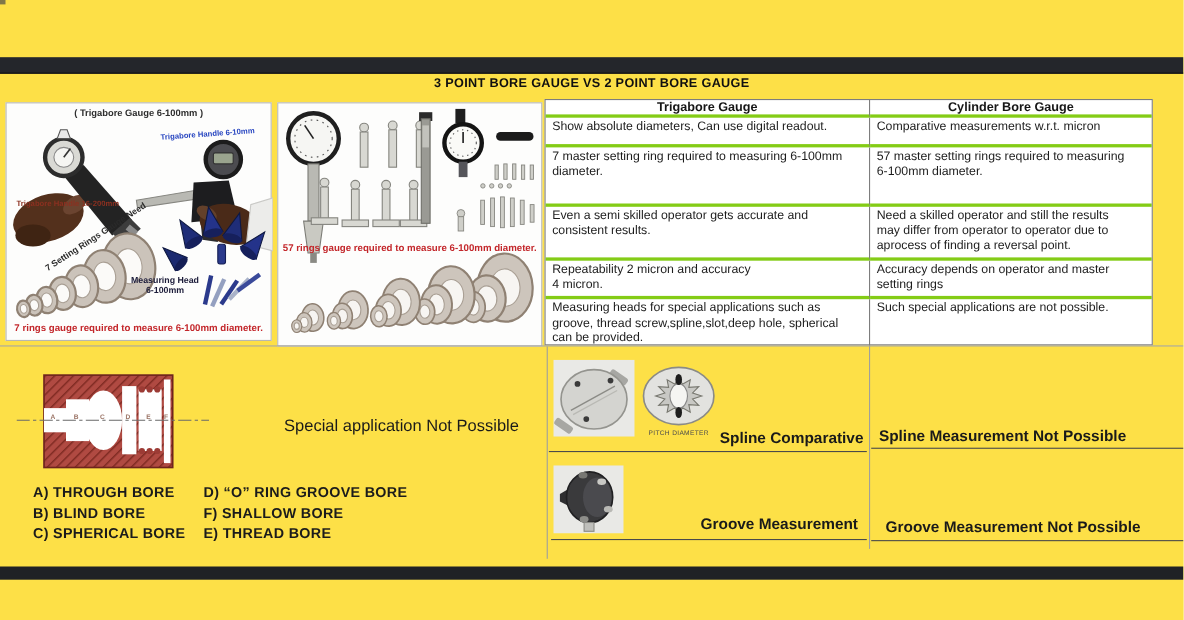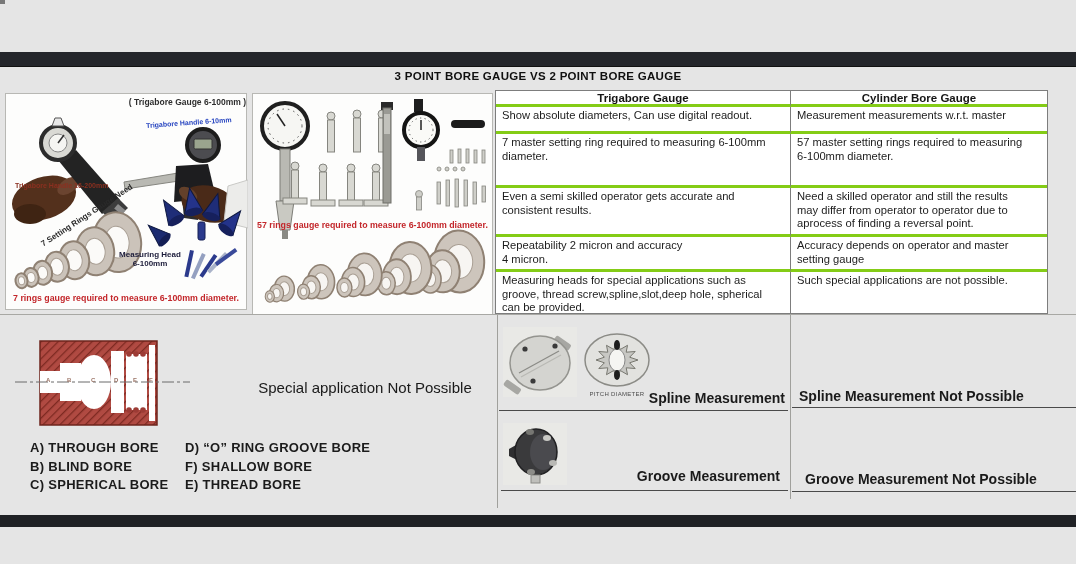--- a/index.html
+++ b/index.html
@@ -1,31 +1,31 @@
 <!DOCTYPE html>
 <html><head>
 <meta charset="utf-8">
 <style>
   * { margin:0; padding:0; box-sizing:border-box; }
   body { background:#ffffff; font-family:"Liberation Sans", sans-serif; }
-  .stage { position:relative; width:1076px; height:564px; background:#e5e5e5; overflow:hidden; }
+  .stage { position:relative; width:1076px; height:564px; background:#fde047; overflow:hidden; }
   .abs { position:absolute; }
 
   .corner-mark { left:0; top:0; width:5px; height:4px; background:#4a4a4a; opacity:.7; }
   .top-bar { left:0; top:52px; width:1076px; height:15px; background:#24262b; border-bottom:1px solid #111; }
   .bottom-bar { left:0; top:515px; width:1076px; height:12px; background:#1f2125; }
 
   .page-title { left:0; top:70px; width:1076px; text-align:center; font-size:11.5px; font-weight:bold; color:#101010; letter-spacing:.3px; }
 
   
   .panel { background:#fdfdfc; border:1px solid #b8b8b4; }
   .left-panel { left:5px; top:93px; width:242px; height:217px; }
   .mid-panel  { left:252px; top:93px; width:241px; height:222px; }
 
-  .cap-top { left:0; top:3px; width:100%; text-align:right; font-size:8.5px; font-weight:600; color:#2e2e2e; }
+  .cap-top { left:0; top:3px; width:100%; text-align:center; font-size:8.5px; font-weight:600; color:#2e2e2e; }
   .lbl-blue { font-size:7px; color:#2745c0; font-weight:600; transform:rotate(-4deg); }
   .lbl-maroon { font-size:7px; color:#8b3020; font-weight:600; }
   .lbl-diag { font-size:8px; color:#2a2a2a; font-weight:600; transform:rotate(-33deg); transform-origin:0 50%; white-space:nowrap; }
   .lbl-mhead { text-align:center; font-size:8px; font-weight:bold; color:#1c1c3a; line-height:1.15; }
   .cap-red { width:100%; text-align:center; font-size:8.8px; font-weight:bold; color:#c3272b; }
 
   
   .cmp-table { left:495px; top:90px; width:553px; height:224px; display:grid;
     grid-template-columns:295px 1fr; grid-template-rows:16px 27px 54px 49px 35px 1fr;
     border:1px solid #7d7d7d; background:#fff; }
@@ -243,28 +243,28 @@
           </g>
       </g>
     </svg>
     <div class="abs cap-red" style="top:126px">57 rings gauge required to measure 6-100mm diameter.</div>
   </div>
 
   <div class="abs cmp-table">
     <div class="hcell bR bB">Trigabore Gauge</div>
     <div class="hcell bB">Cylinder Bore Gauge</div>
     <div class="cell bR bB">Show absolute diameters, Can use digital readout.</div>
-    <div class="cell bB">Measurement measurements w.r.t. master</div>
+    <div class="cell bB">Comparative measurements w.r.t. micron</div>
     <div class="cell bR bB">7 master setting ring required to measuring 6-100mm diameter.</div>
     <div class="cell bB">57 master setting rings required to measuring 6-100mm diameter.</div>
     <div class="cell bR bB">Even a semi skilled operator gets accurate and consistent results.</div>
     <div class="cell bB">Need a skilled operator and still the results may differ from operator to operator due to aprocess of finding a reversal point.</div>
     <div class="cell bR bB">Repeatability 2 micron and accuracy
 4 micron.</div>
-    <div class="cell bB">Accuracy depends on operator and master setting gauge</div>
+    <div class="cell bB">Accuracy depends on operator and master setting rings</div>
     <div class="cell bR">Measuring heads for special applications such as groove, thread screw,spline,slot,deep hole, spherical can be provided.</div>
     <div class="cell">Such special applications are not possible.</div>
   </div>
 
   <div class="abs sep-line"></div>
   <div class="abs vline" style="left:497px;top:315px;height:193px"></div>
   <div class="abs vline" style="left:790px;top:315px;height:184px"></div>
 
   <div class="abs" style="left:15px;top:333px;width:175px;height:100px">
     <svg width="175" height="100" viewBox="0 0 175 100">
@@ -322,21 +322,21 @@
       <circle cx="30" cy="54" r="2.6" fill="#3a3a3a"></circle>
   </svg>
   <svg class="abs" style="left:582px;top:332px" width="70" height="58" viewBox="0 0 70 58">
     <ellipse cx="35" cy="28" rx="32" ry="26" fill="#e2e2df" stroke="#8b8b86" stroke-width="1.5"></ellipse>
     <polygon fill="#c8c8c4" stroke="#77776f" stroke-width="1" points="56,28 47.6,30.8 53.2,36.5 44.2,35.8 45.5,42.7 38.4,38.6 35,45 31.6,38.6 24.5,42.7 25.8,35.8 16.8,36.5 22.4,30.8 14,28 22.4,25.2 16.8,19.5 25.8,20.2 24.5,13.3 31.6,17.4 35,11 38.4,17.4 45.5,13.3 44.2,20.2 53.2,19.5 47.6,25.2"></polygon>
     <ellipse cx="35" cy="28" rx="8" ry="11" fill="#f5f5f2" stroke="#888" stroke-width="1"></ellipse>
     <ellipse cx="35" cy="13" rx="3" ry="5" fill="#1d1d1d"></ellipse>
     <ellipse cx="35" cy="43" rx="3" ry="5" fill="#1d1d1d"></ellipse>
   </svg>
   <div class="abs pitch-lbl" style="left:578px;top:391px;width:78px">PITCH DIAMETER</div>
-  <div class="abs meas-label right-align" style="left:595px;top:390px;width:190px">Spline Measurement</div>
+  <div class="abs meas-label right-align" style="left:595px;top:390px;width:190px">Spline Comparative</div>
   <div class="abs rule" style="left:499px;top:410px;width:289px"></div>
 
   <svg class="abs" style="left:503px;top:423px" width="64" height="62" viewBox="0 0 64 62">
     <rect width="64" height="62" fill="#e9e9e6"></rect>
     <polygon points="6,26 20,18 20,40 6,33" fill="#2e2e30"></polygon>
     <ellipse cx="33" cy="29" rx="21" ry="23" fill="#3a3a3c" stroke="#202022" stroke-width="1.5"></ellipse>
     <ellipse cx="40" cy="29" rx="13" ry="18" fill="#4a4a4e"></ellipse>
     <ellipse cx="44" cy="15" rx="4" ry="3" fill="#c9c9c5"></ellipse>
     <ellipse cx="50" cy="40" rx="4" ry="3" fill="#b9b9b5"></ellipse>
     <ellipse cx="28" cy="49" rx="4" ry="3" fill="#8d8d89"></ellipse>

